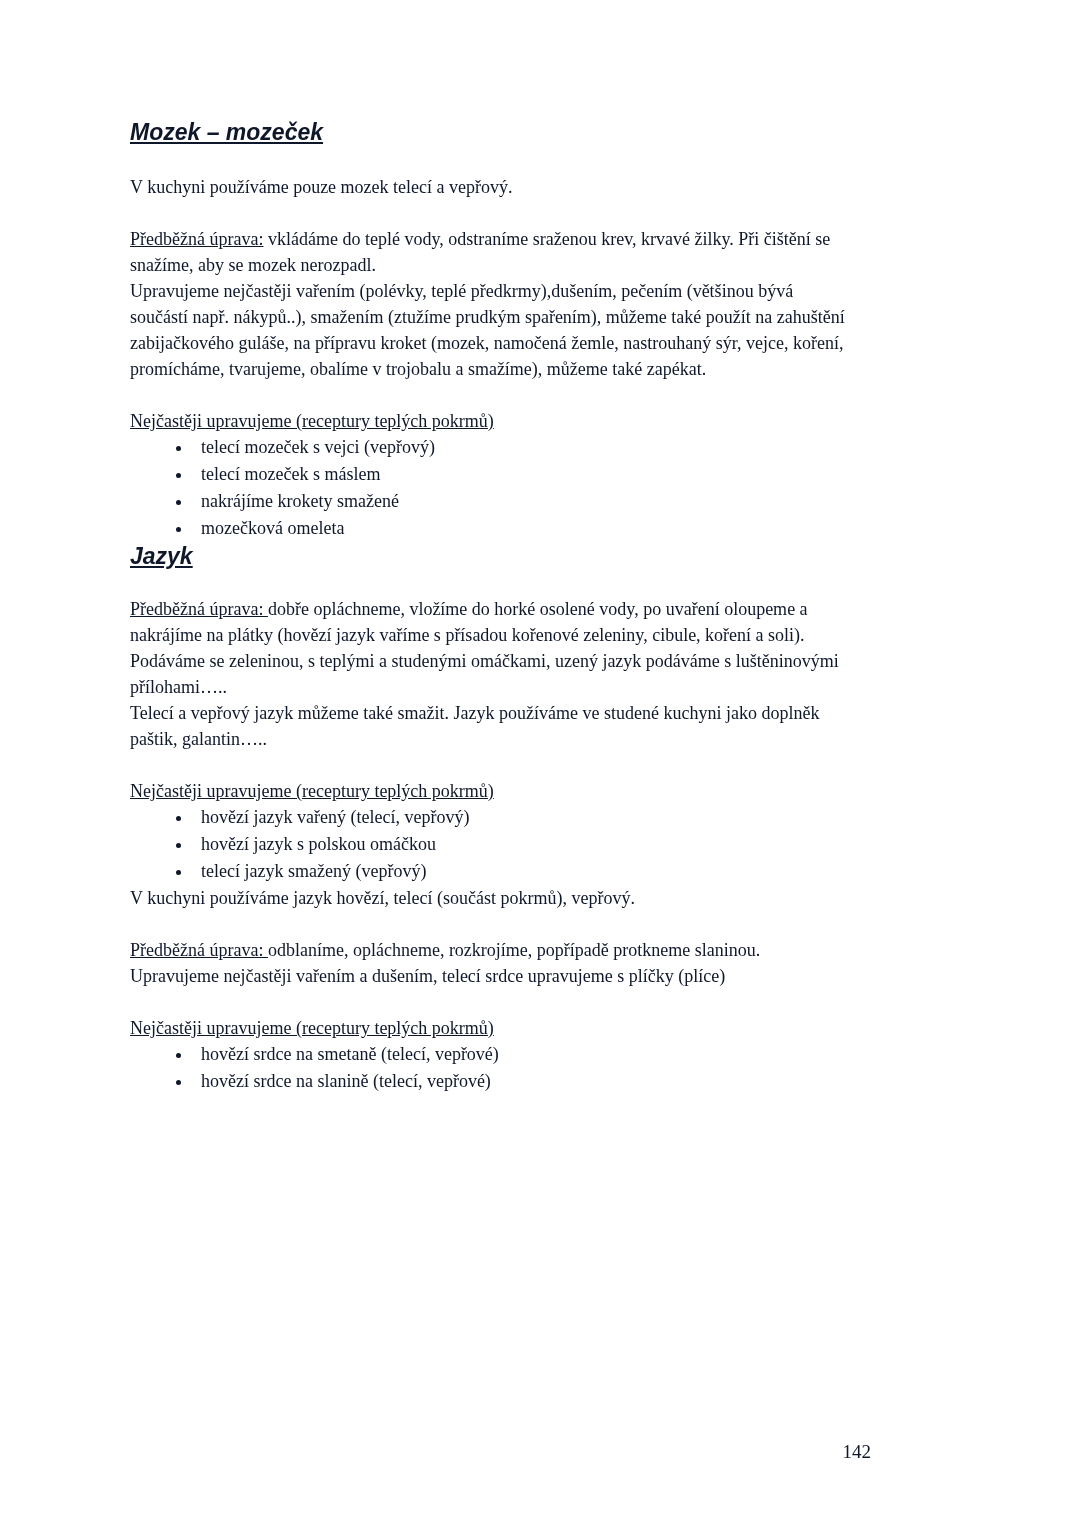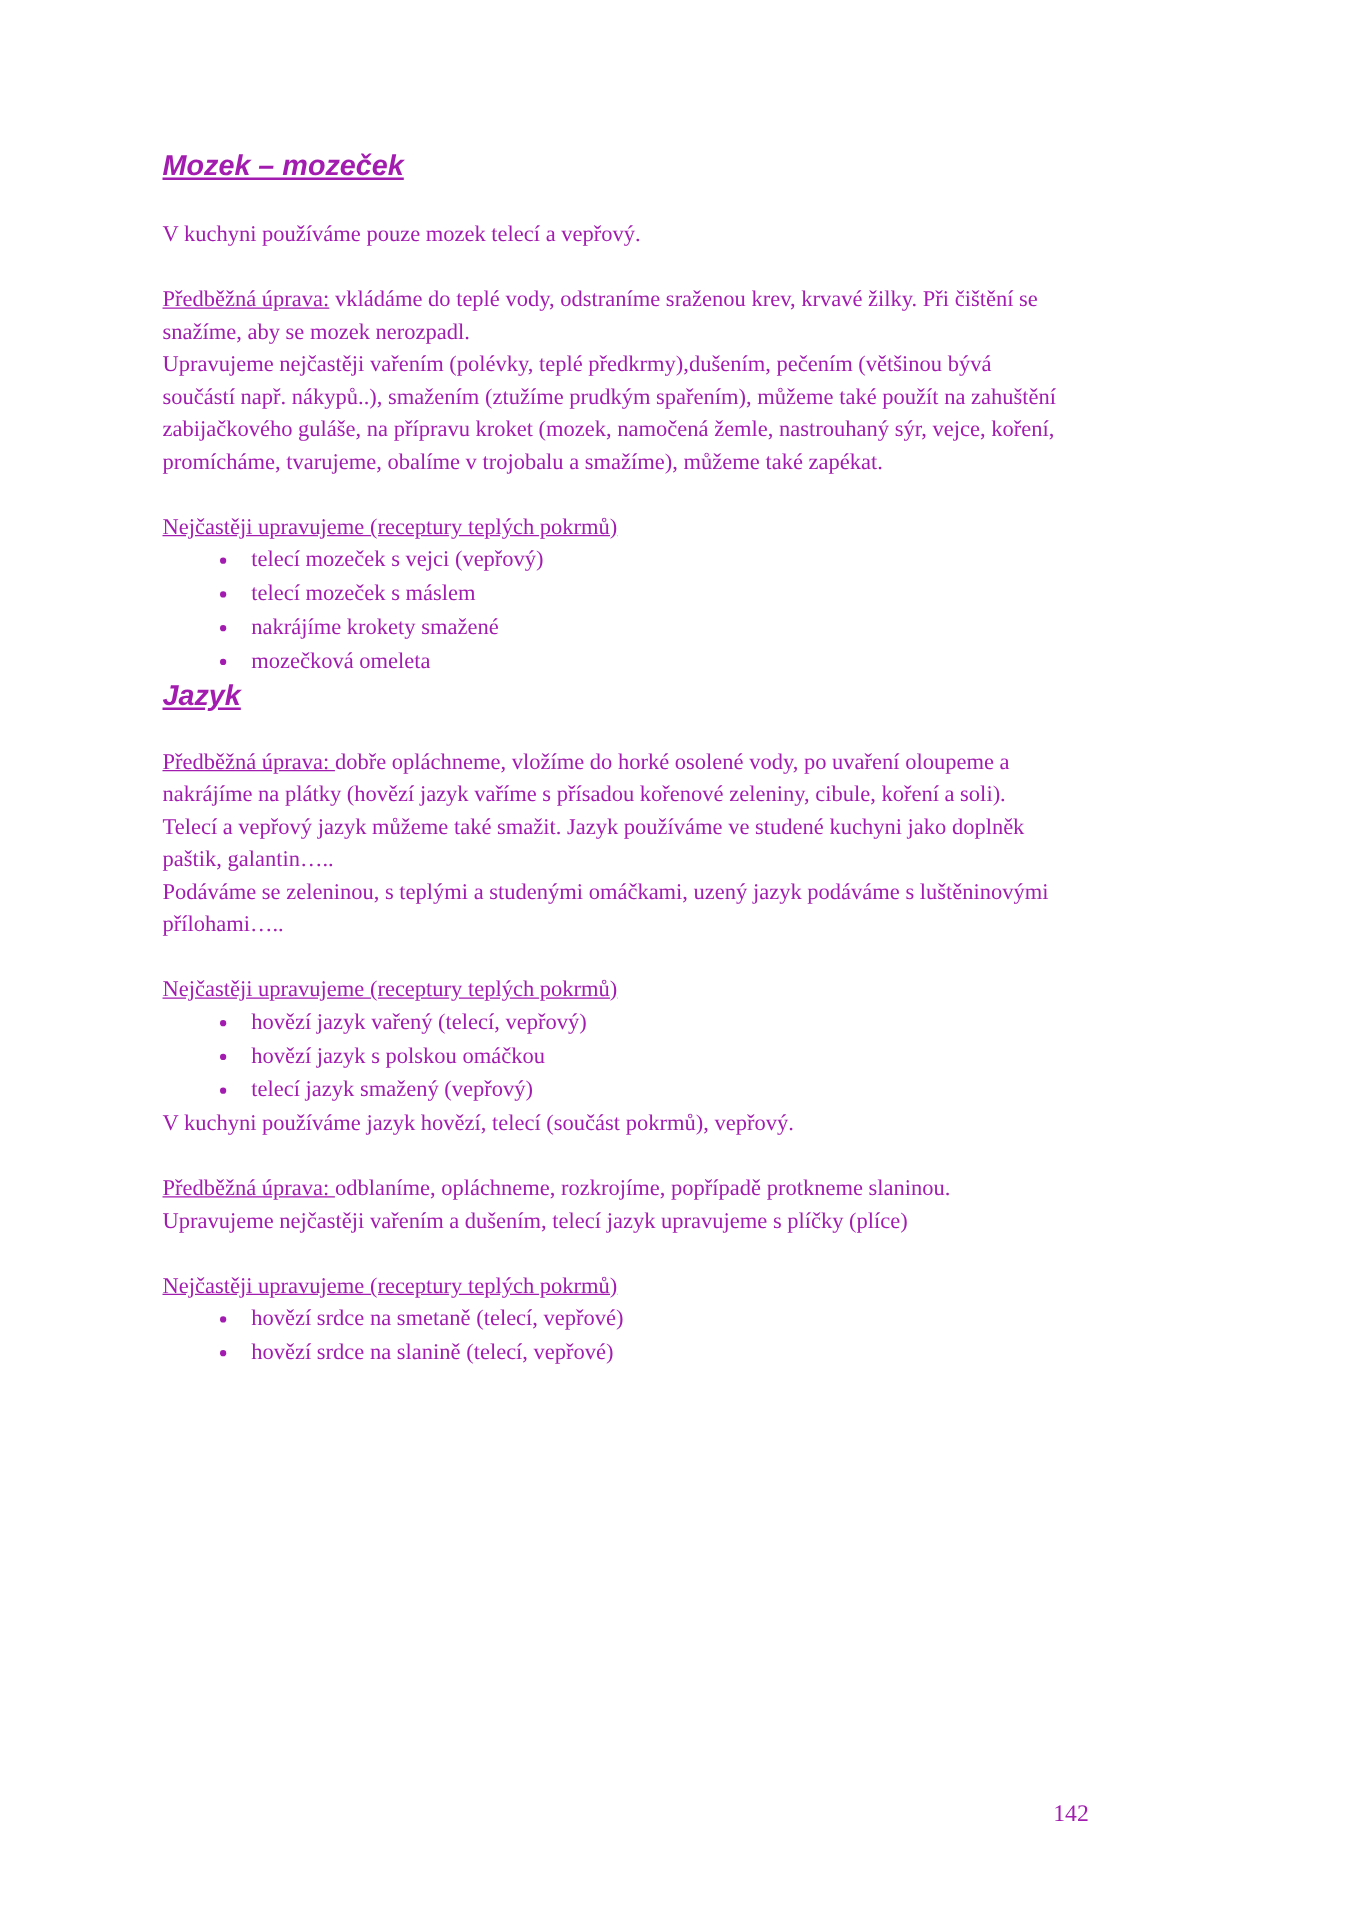--- a/index.html
+++ b/index.html
@@ -10,21 +10,21 @@
   .page {
     position: relative;
     width: 983px;
     height: 1527px;
     box-sizing: border-box;
     background: #ffffff;
     padding: 118px 128px 0 130px;
     font-family: "Liberation Serif", serif;
     font-size: 18px;
     line-height: 26px;
-    color: #a21caf;
+    color: #0f172a;
     overflow: hidden;
   }
   .heading {
     font-family: "Liberation Sans", sans-serif;
     font-weight: bold;
     font-style: italic;
     font-size: 23px;
     line-height: 28px;
     text-decoration: underline;
     margin: 0;
@@ -67,34 +67,34 @@
       <li>telecí mozeček s vejci (vepřový)</li>
       <li>telecí mozeček s máslem</li>
       <li>nakrájíme krokety smažené</li>
       <li>mozečková omeleta</li>
     </ul>
   </section>
 
   <section class="sec sec-gap">
     <h1 class="heading">Jazyk</h1>
     <p class="para spaced"><span class="u">Předběžná úprava: </span><span> dobře opláchneme, vložíme do horké osolené vody, po uvaření oloupeme a nakrájíme na plátky (hovězí jazyk vaříme s přísadou kořenové zeleniny, cibule, koření a soli).</span></p>
+    <p class="para">Podáváme se zeleninou, s teplými a studenými omáčkami, uzený jazyk podáváme s luštěninovými přílohami…..</p>
     <p class="para">Telecí a vepřový jazyk můžeme také smažit. Jazyk používáme ve studené kuchyni jako doplněk paštik, galantin…..</p>
-    <p class="para">Podáváme se zeleninou, s teplými a studenými omáčkami, uzený jazyk podáváme s luštěninovými přílohami…..</p>
     <p class="para spaced u">Nejčastěji upravujeme (receptury teplých pokrmů)</p>
     <ul class="recipes">
       <li>hovězí jazyk vařený (telecí, vepřový)</li>
       <li>hovězí jazyk s polskou omáčkou</li>
       <li>telecí jazyk smažený (vepřový)</li>
     </ul>
   </section>
 
   <section class="sec sec-gap">
     <p class="para">V kuchyni používáme jazyk hovězí, telecí (součást pokrmů), vepřový.</p>
     <p class="para spaced"><span class="u">Předběžná úprava: </span><span> odblaníme, opláchneme, rozkrojíme, popřípadě protkneme slaninou.</span></p>
-    <p class="para">Upravujeme nejčastěji vařením a dušením, telecí jazyk upravujeme s plíčky (plíce)</p>
+    <p class="para">Upravujeme nejčastěji vařením a dušením, telecí srdce upravujeme s plíčky (plíce)</p>
     <p class="para spaced u">Nejčastěji upravujeme (receptury teplých pokrmů)</p>
     <ul class="recipes">
       <li>hovězí srdce na smetaně (telecí, vepřové)</li>
       <li>hovězí srdce na slanině (telecí, vepřové)</li>
     </ul>
   </section>
 
   <div class="page-number">142</div>
 </div>
 

